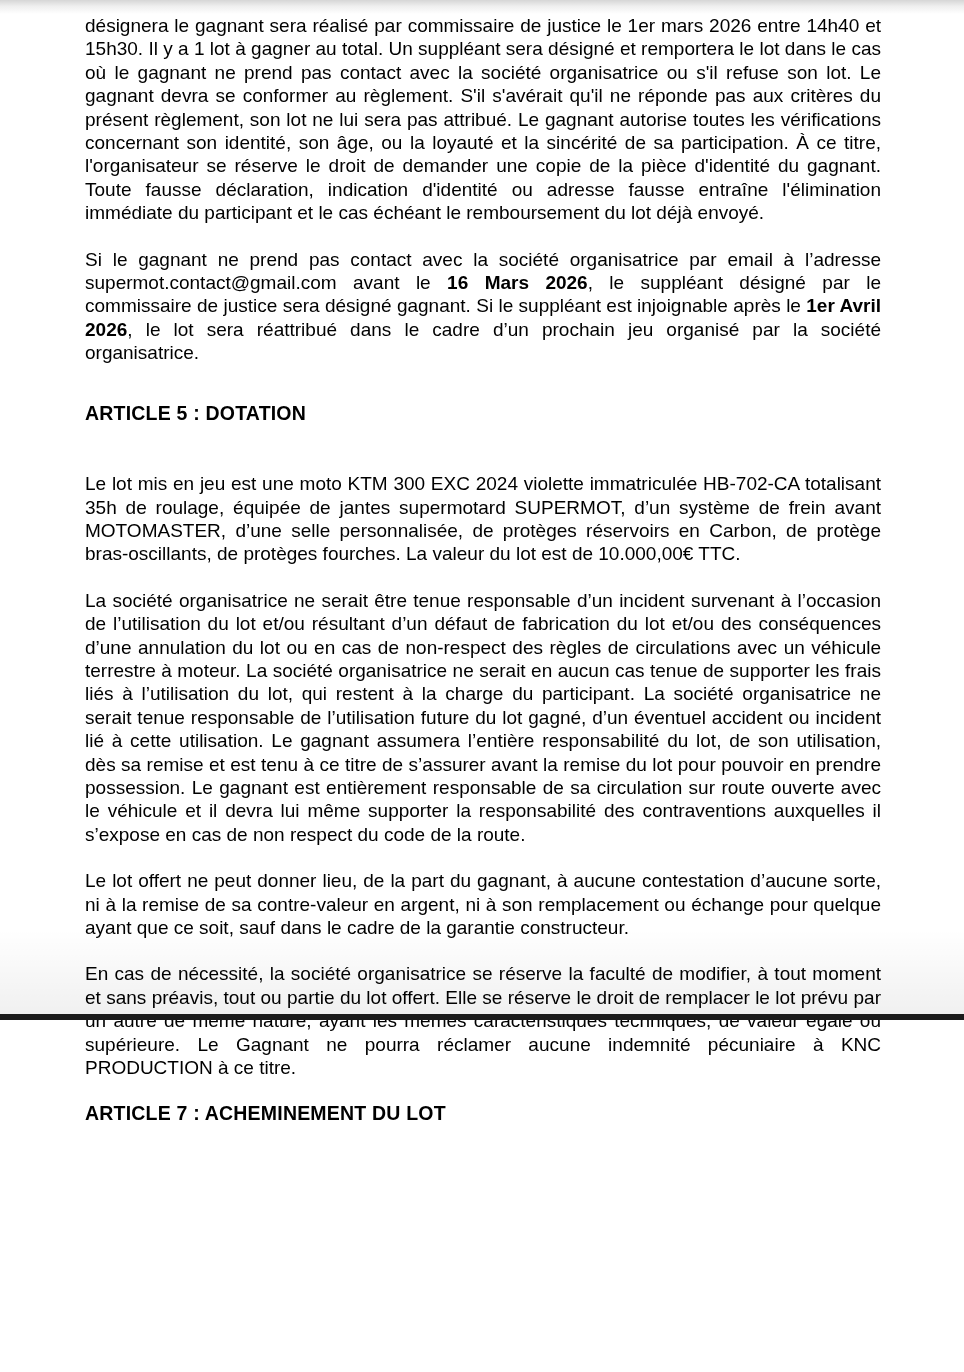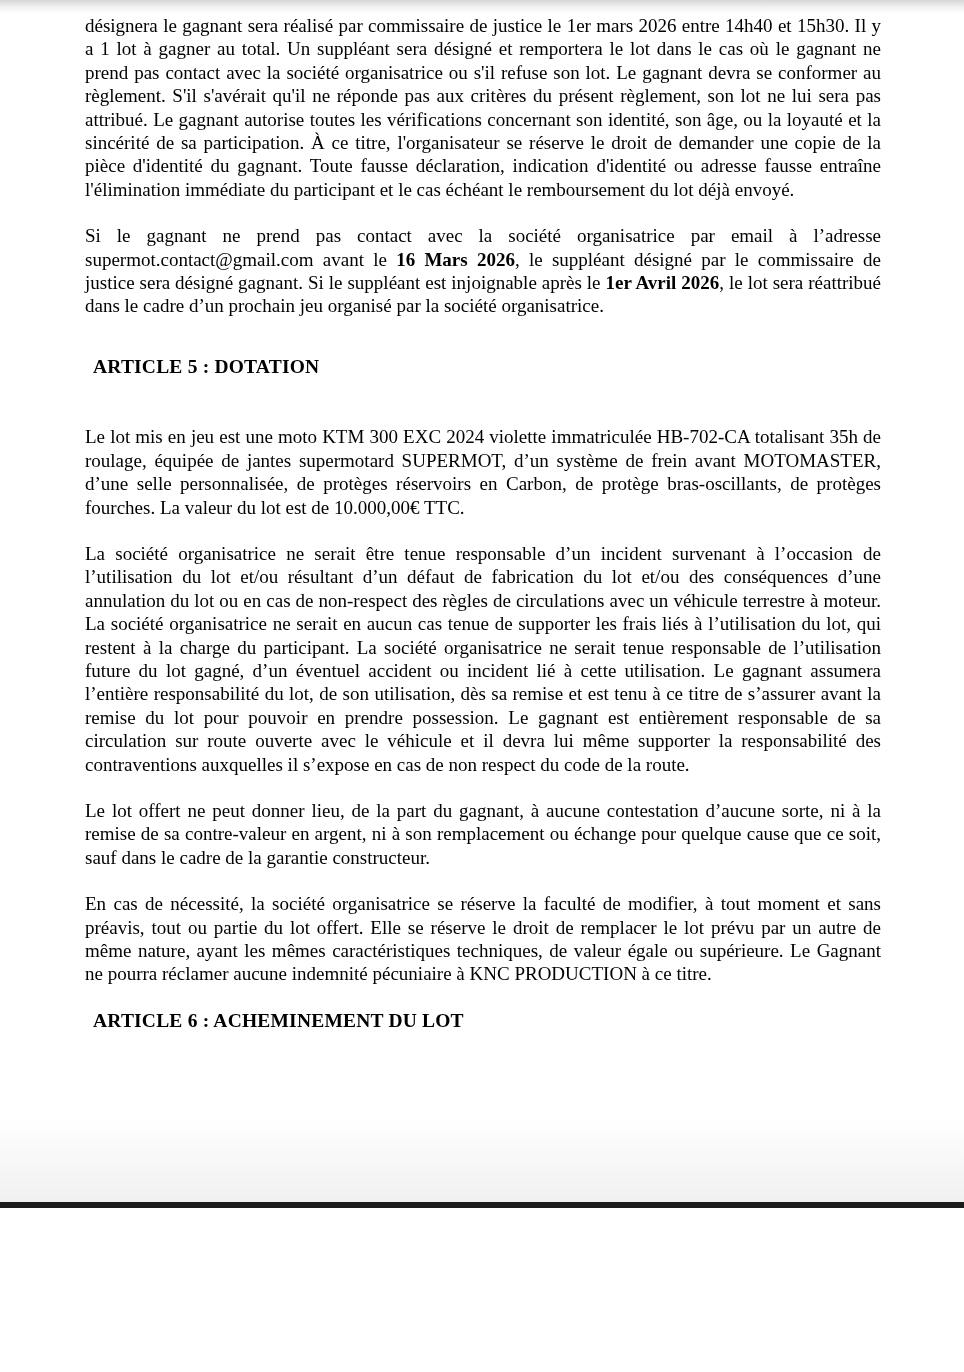--- a/index.html
+++ b/index.html
@@ -6,23 +6,22 @@
   html, body {
     width: 964px;
     height: 1372px;
     overflow: hidden;
     background: #ffffff;
     font-family: "Liberation Sans", "DejaVu Sans", sans-serif;
   }
   .page {
     position: relative;
     width: 964px;
-    height: 1208px;
+    height: 1020px;
     background: #ffffff;
-    font-family: Liberation Serif, serif;
   }
   .top-fade {
     position: absolute;
     top: 0; left: 0; right: 0;
     height: 14px;
     background: linear-gradient(to bottom, #d6d6d6 0%, #efefef 45%, #ffffff 100%);
     pointer-events: none;
   }
   .content {
     position: absolute;
@@ -33,21 +32,21 @@
     font-size: 19px;
     line-height: 23.4px;
     text-align: justify;
   }
   .para { margin: 0 0 23px 0; }
   .para.gap-after { margin-bottom: 37px; }
   .heading {
     font-size: 19.5px;
     font-weight: bold;
     letter-spacing: 0.2px;
-    margin: 0 0 47px 8px;
+    margin: 0 0 47px 0;
     text-align: left;
   }
   .heading.compact { margin-bottom: 24px; }
   .para.justify-last { text-align-last: justify; }
   strong { font-weight: bold; }
   .bottom-fade {
     position: absolute;
     left: 0; right: 0; bottom: 6px;
     height: 85px;
     background: linear-gradient(to bottom, rgba(0,0,0,0) 0%, rgba(0,0,0,0.035) 60%, rgba(0,0,0,0.06) 100%);
@@ -71,24 +70,24 @@
     <p class="para">désignera le gagnant sera réalisé par commissaire de justice le 1er mars 2026 entre 14h40 et 15h30. Il y a 1 lot à gagner au total. Un suppléant sera désigné et remportera le lot dans le cas où le gagnant ne prend pas contact avec la société organisatrice ou s'il refuse son lot. Le gagnant devra se conformer au règlement. S'il s'avérait qu'il ne réponde pas aux critères du présent règlement, son lot ne lui sera pas attribué. Le gagnant autorise toutes les vérifications concernant son identité, son âge, ou la loyauté et la sincérité de sa participation. À ce titre, l'organisateur se réserve le droit de demander une copie de la pièce d'identité du gagnant. Toute fausse déclaration, indication d'identité ou adresse fausse entraîne l'élimination immédiate du participant et le cas échéant le remboursement du lot déjà envoyé.</p>
 
     <p class="para gap-after"><span>Si le gagnant ne prend pas contact avec la société organisatrice par email à l’adresse supermot.contact@gmail.com avant le </span><strong>16 Mars 2026</strong><span>, le suppléant désigné par le commissaire de justice sera désigné gagnant. Si le suppléant est injoignable après le </span><strong>1er Avril 2026</strong><span>, le lot sera réattribué dans le cadre d’un prochain jeu organisé par la société organisatrice.</span></p>
 
     <h2 class="heading">ARTICLE 5 : DOTATION</h2>
 
     <p class="para">Le lot mis en jeu est une moto KTM 300 EXC 2024 violette immatriculée HB-702-CA totalisant 35h de roulage, équipée de jantes supermotard SUPERMOT, d’un système de frein avant MOTOMASTER, d’une selle personnalisée, de protèges réservoirs en Carbon, de protège bras-oscillants, de protèges fourches. La valeur du lot est de 10.000,00€ TTC.</p>
 
     <p class="para">La société organisatrice ne serait être tenue responsable d’un incident survenant à l’occasion de l’utilisation du lot et/ou résultant d’un défaut de fabrication du lot et/ou des conséquences d’une annulation du lot ou en cas de non-respect des règles de circulations avec un véhicule terrestre à moteur. La société organisatrice ne serait en aucun cas tenue de supporter les frais liés à l’utilisation du lot, qui restent à la charge du participant. La société organisatrice ne serait tenue responsable de l’utilisation future du lot gagné, d’un éventuel accident ou incident lié à cette utilisation. Le gagnant assumera l’entière responsabilité du lot, de son utilisation, dès sa remise et est tenu à ce titre de s’assurer avant la remise du lot pour pouvoir en prendre possession. Le gagnant est entièrement responsable de sa circulation sur route ouverte avec le véhicule et il devra lui même supporter la responsabilité des contraventions auxquelles il s’expose en cas de non respect du code de la route.</p>
 
-    <p class="para">Le lot offert ne peut donner lieu, de la part du gagnant, à aucune contestation d’aucune sorte, ni à la remise de sa contre-valeur en argent, ni à son remplacement ou échange pour quelque cause que ce soit, sauf dans le cadre de la garantie constructeur.</p>
+    <p class="para">Le lot offert ne peut donner lieu, de la part du gagnant, à aucune contestation d’aucune sorte, ni à la remise de sa contre-valeur en argent, ni à son remplacement ou échange pour quelque ayant que ce soit, sauf dans le cadre de la garantie constructeur.</p>
 
     <p class="para">En cas de nécessité, la société organisatrice se réserve la faculté de modifier, à tout moment et sans préavis, tout ou partie du lot offert. Elle se réserve le droit de remplacer le lot prévu par un autre de même nature, ayant les mêmes caractéristiques techniques, de valeur égale ou supérieure. Le Gagnant ne pourra réclamer aucune indemnité pécuniaire à KNC PRODUCTION à ce titre.</p>
 
-    <h2 class="heading compact">ARTICLE 6 : ACHEMINEMENT DU LOT</h2>
+    <h2 class="heading compact">ARTICLE 7 : ACHEMINEMENT DU LOT</h2>
 
 
   </main>
 
   <div class="bottom-fade"></div>
   <div class="bottom-bar"></div>
 </div>
 
 </body></html>

